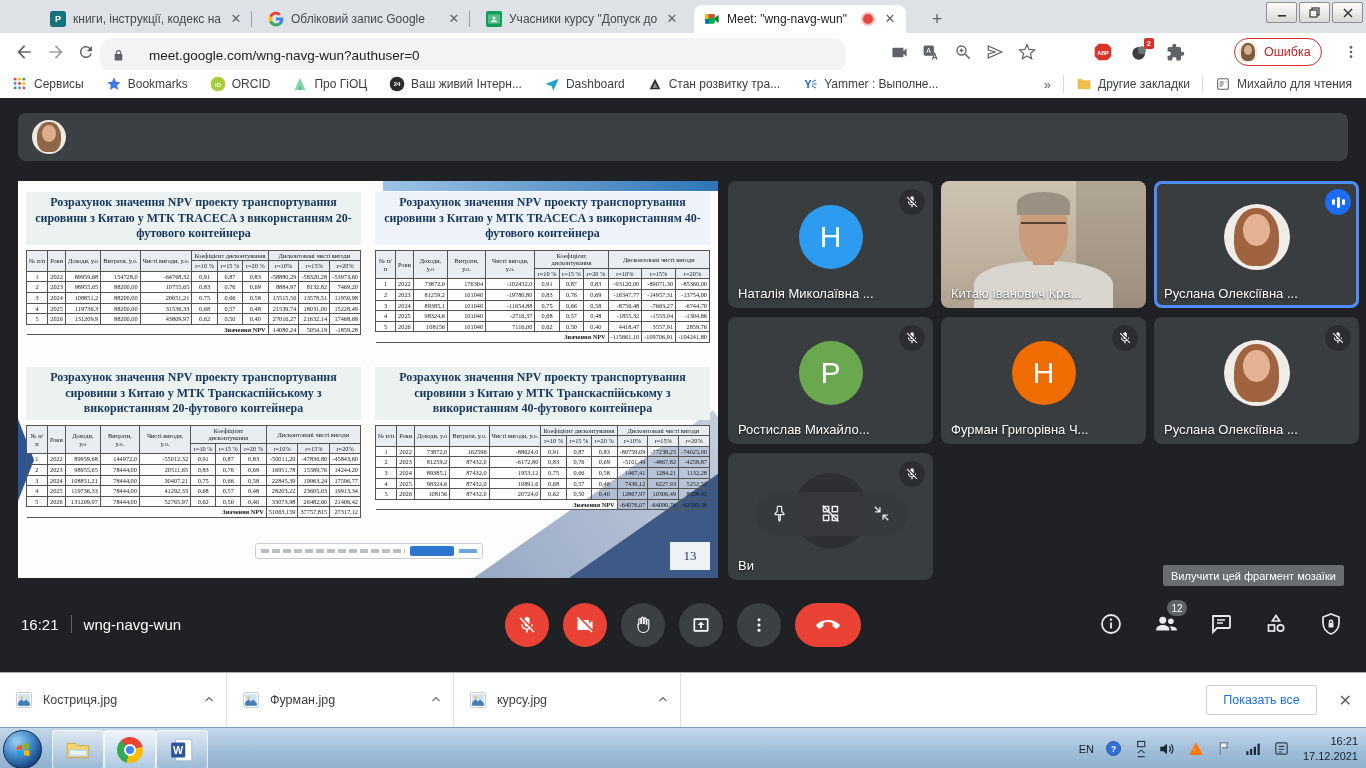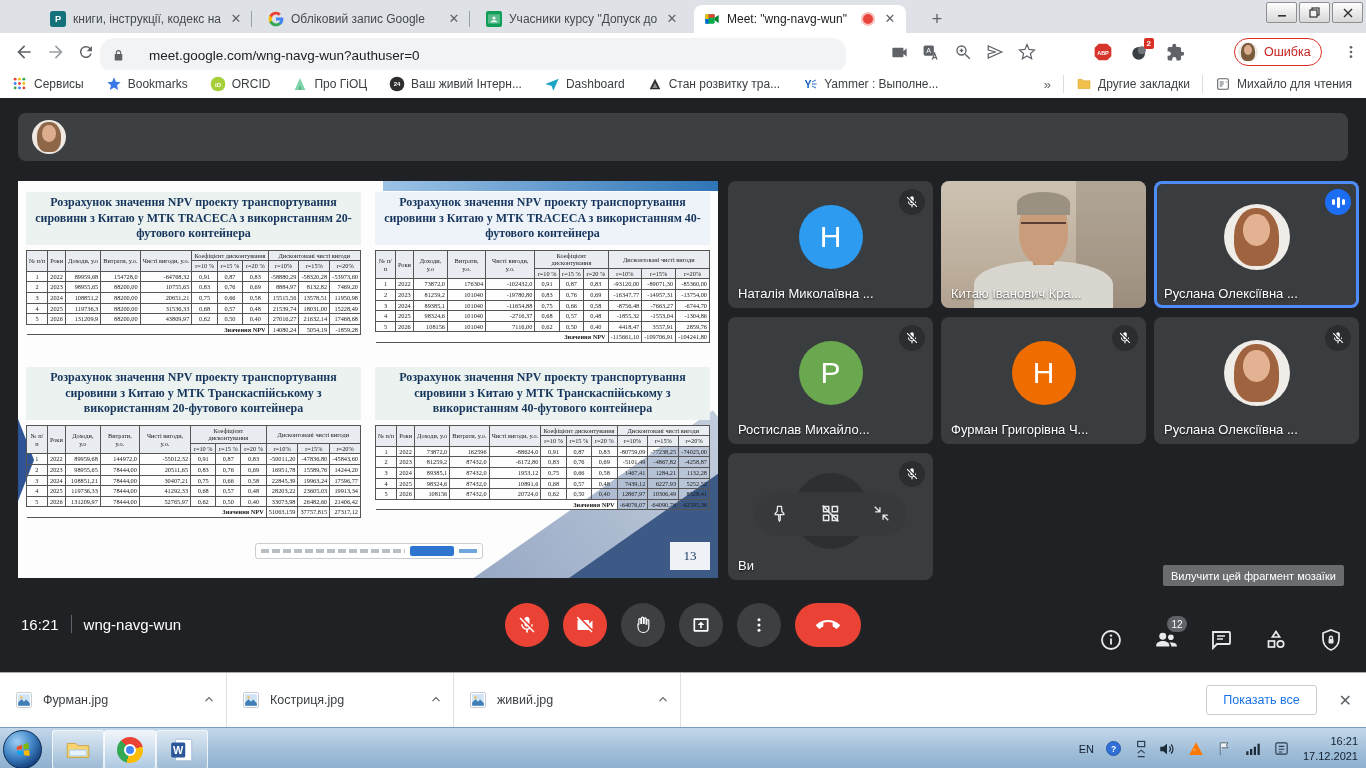--- a/index.html
+++ b/index.html
@@ -128,21 +128,21 @@
 
   
   .meetbar{position:absolute;left:0;top:497px;width:1366px;height:77px;}
   .mb-left{position:absolute;left:21px;top:20px;display:flex;align-items:center;gap:12px;
            color:#fff;font-size:15px;font-weight:500;}
   .mb-sep{width:1px;height:18px;background:#5f6368;}
   .mb-center{position:absolute;left:50%;top:8px;transform:translateX(-50%);display:flex;gap:14px;align-items:center;}
   .cbtn{width:44px;height:44px;border-radius:50%;background:#3c4043;display:flex;align-items:center;justify-content:center;}
   .cbtn.red{background:#ea4335;}
   .cbtn.end{width:66px;border-radius:24px;background:#ea4335;}
-  .mb-right{position:absolute;right:22px;top:32px;display:flex;gap:29px;align-items:center;}
+  .mb-right{position:absolute;right:22px;top:16px;display:flex;gap:29px;align-items:center;}
   .rbtn{position:relative;width:26px;height:26px;display:flex;align-items:center;justify-content:center;}
   .count-badge{position:absolute;top:-11px;right:-8px;min-width:14px;height:16px;padding:0 3px;border-radius:9px;
                background:#5f6368;color:#fff;font-size:10px;display:flex;align-items:center;justify-content:center;}
 
   
   .dlbar{position:absolute;top:672px;left:0;width:1366px;height:55px;background:#fff;border-top:1px solid #ababab;box-sizing:border-box;}
   .dl-items{position:absolute;left:0;top:0;bottom:0;display:flex;}
   .dl-item{width:227px;border-right:1px solid #e0e0e0;display:flex;align-items:center;gap:9px;
            padding:0 10px 0 14px;box-sizing:border-box;}
   .dl-name{flex:1;font-size:12.5px;color:#3c4043;white-space:nowrap;overflow:hidden;}
@@ -1032,53 +1032,53 @@
     <div class="dl-items" id="dl-items">
         <div class="dl-item">
           <span>
             <svg viewBox="0 0 24 24" width="20" height="20">
               <rect x="3" y="3" width="18" height="18" rx="2" fill="#fff" stroke="#b9c2cc"></rect>
               <rect x="5" y="5" width="14" height="14" fill="#cfe3f7"></rect>
               <path d="M5 15l4-4 3 3 2.5-2.5L19 16v3H5z" fill="#3f7fb5"></path>
               <circle cx="9" cy="9" r="1.5" fill="#f3c14b"></circle>
             </svg>
           </span>
-          <span class="dl-name">Фурман.jpg</span>
+          <span class="dl-name">Костриця.jpg</span>
           <span>
             <svg width="14" height="14" viewBox="0 0 24 24">
               <polyline points="6,14 12,8 18,14" stroke="#5f6368" fill="none" stroke-width="2"></polyline>
             </svg>
           </span>
         </div>
         <div class="dl-item">
           <span>
             <svg viewBox="0 0 24 24" width="20" height="20">
               <rect x="3" y="3" width="18" height="18" rx="2" fill="#fff" stroke="#b9c2cc"></rect>
               <rect x="5" y="5" width="14" height="14" fill="#cfe3f7"></rect>
               <path d="M5 15l4-4 3 3 2.5-2.5L19 16v3H5z" fill="#3f7fb5"></path>
               <circle cx="9" cy="9" r="1.5" fill="#f3c14b"></circle>
             </svg>
           </span>
-          <span class="dl-name">Костриця.jpg</span>
+          <span class="dl-name">Фурман.jpg</span>
           <span>
             <svg width="14" height="14" viewBox="0 0 24 24">
               <polyline points="6,14 12,8 18,14" stroke="#5f6368" fill="none" stroke-width="2"></polyline>
             </svg>
           </span>
         </div>
         <div class="dl-item">
           <span>
             <svg viewBox="0 0 24 24" width="20" height="20">
               <rect x="3" y="3" width="18" height="18" rx="2" fill="#fff" stroke="#b9c2cc"></rect>
               <rect x="5" y="5" width="14" height="14" fill="#cfe3f7"></rect>
               <path d="M5 15l4-4 3 3 2.5-2.5L19 16v3H5z" fill="#3f7fb5"></path>
               <circle cx="9" cy="9" r="1.5" fill="#f3c14b"></circle>
             </svg>
           </span>
-          <span class="dl-name">живий.jpg</span>
+          <span class="dl-name">курсу.jpg</span>
           <span>
             <svg width="14" height="14" viewBox="0 0 24 24">
               <polyline points="6,14 12,8 18,14" stroke="#5f6368" fill="none" stroke-width="2"></polyline>
             </svg>
           </span>
         </div>
       </div>
     <div class="dl-right">
       <span class="showall">Показать все</span>
       <span class="dl-close">✕</span>

